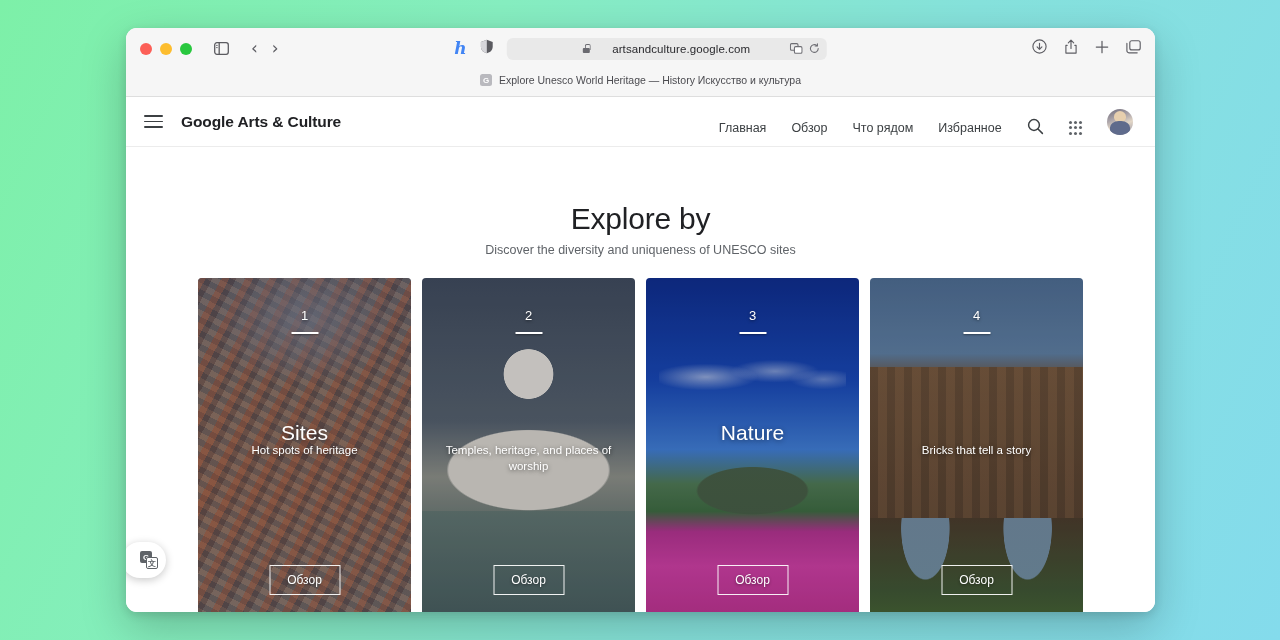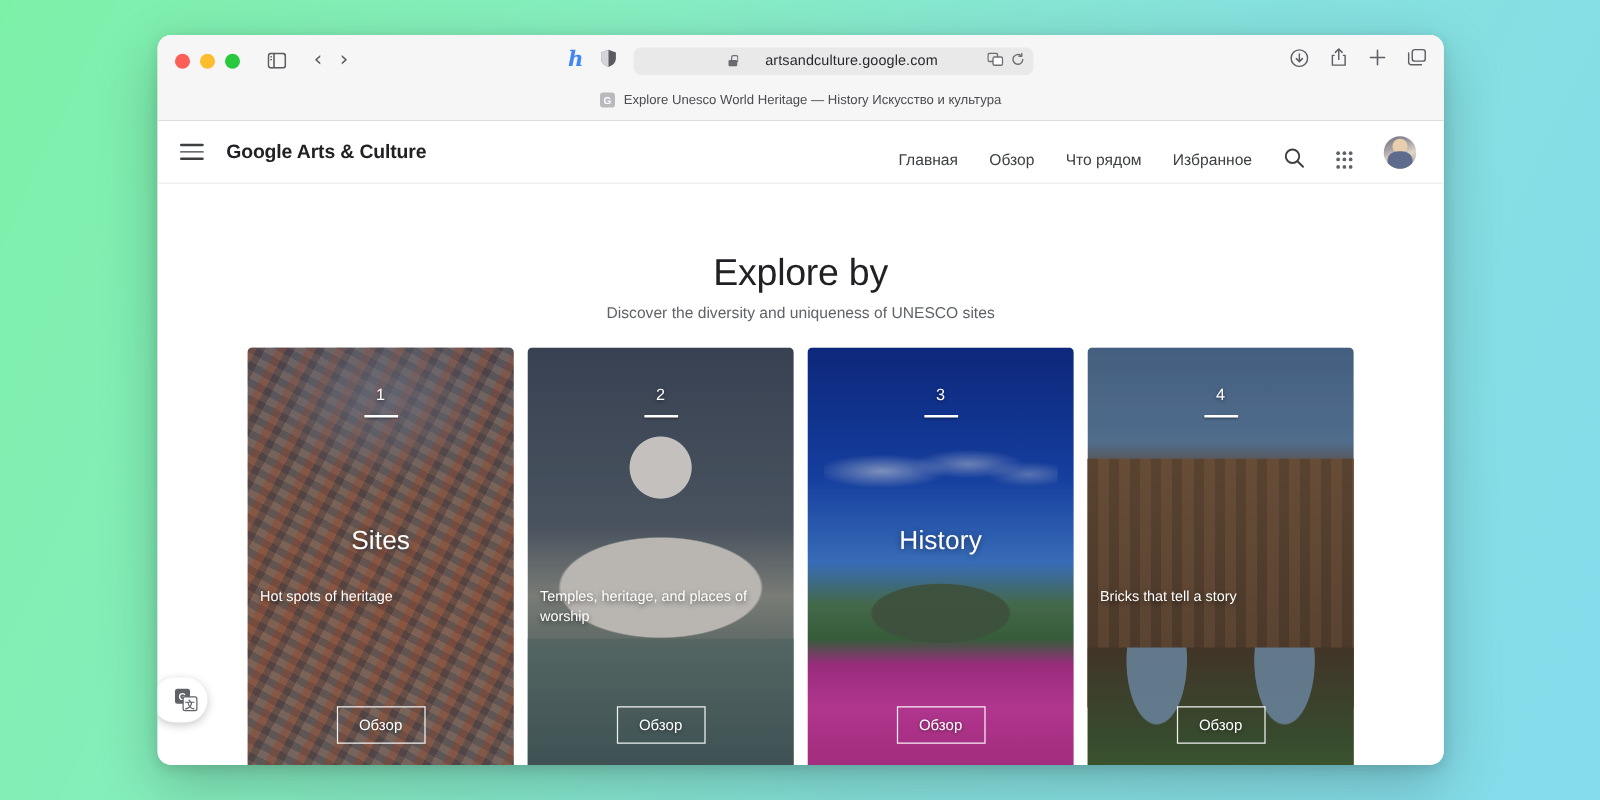--- a/index.html
+++ b/index.html
@@ -123,21 +123,21 @@
     position:absolute; top:54px; left:50%; transform:translateX(-50%);
     width:27px; height:2px; background:#fff;
     box-shadow:0 1px 2px rgba(0,0,0,.4);
   }
   .card-title {
     position:absolute; left:0; right:0; top:143px; text-align:center;
     color:#fff; font-size:21px; font-weight:400; letter-spacing:.1px;
     text-shadow:0 1px 5px rgba(0,0,0,.45);
   }
   .card-sub {
-    position:absolute; left:10px; right:10px; top:192px; 
+    position:absolute; left:10px; right:10px; top:164px; text-align:center;
     color:#fff; font-size:11.5px; line-height:16px; font-weight:400;
     text-shadow:0 1px 4px rgba(0,0,0,.55);
   }
   .card-btn {
     position:absolute; left:50%; transform:translateX(-50%); bottom:26px;
     min-width:71px; padding:7px 17px; border:1px solid rgba(255,255,255,.92);
     color:#fff; font-size:12px; text-align:center; background:transparent;
     text-shadow:0 1px 3px rgba(0,0,0,.45);
   }
 
@@ -358,21 +358,21 @@
         <div class="card-rule"></div>
         <div class="card-sub">Temples, heritage, and places of worship</div>
         <div class="card-btn">Обзор</div>
       </div>
 
       <div class="card">
         <div class="card-bg bg-nature"></div>
         <div class="card-overlay"></div>
         <div class="card-num">3</div>
         <div class="card-rule"></div>
-        <div class="card-title">History</div>
+        <div class="card-title">Nature</div>
         <div class="card-btn">Обзор</div>
       </div>
 
       <div class="card">
         <div class="card-bg bg-history"></div>
         <div class="card-overlay"></div>
         <div class="card-num">4</div>
         <div class="card-rule"></div>
         <div class="card-sub">Bricks that tell a story</div>
         <div class="card-btn">Обзор</div>

